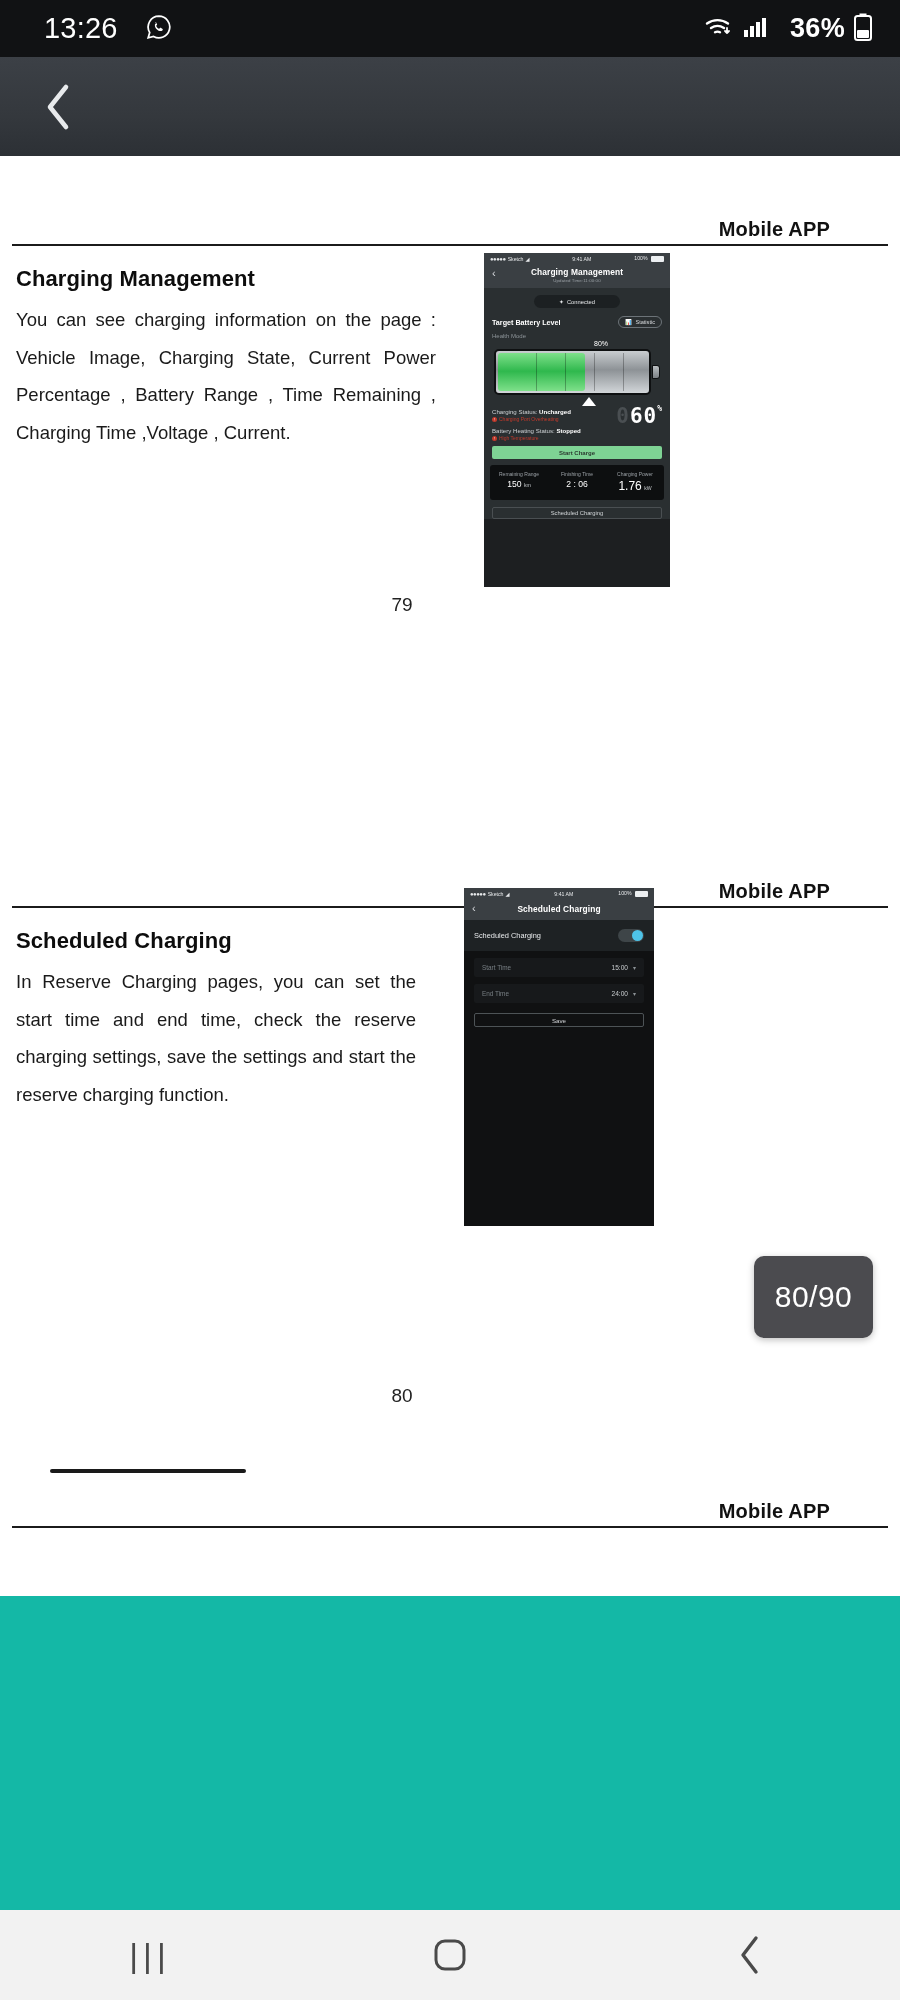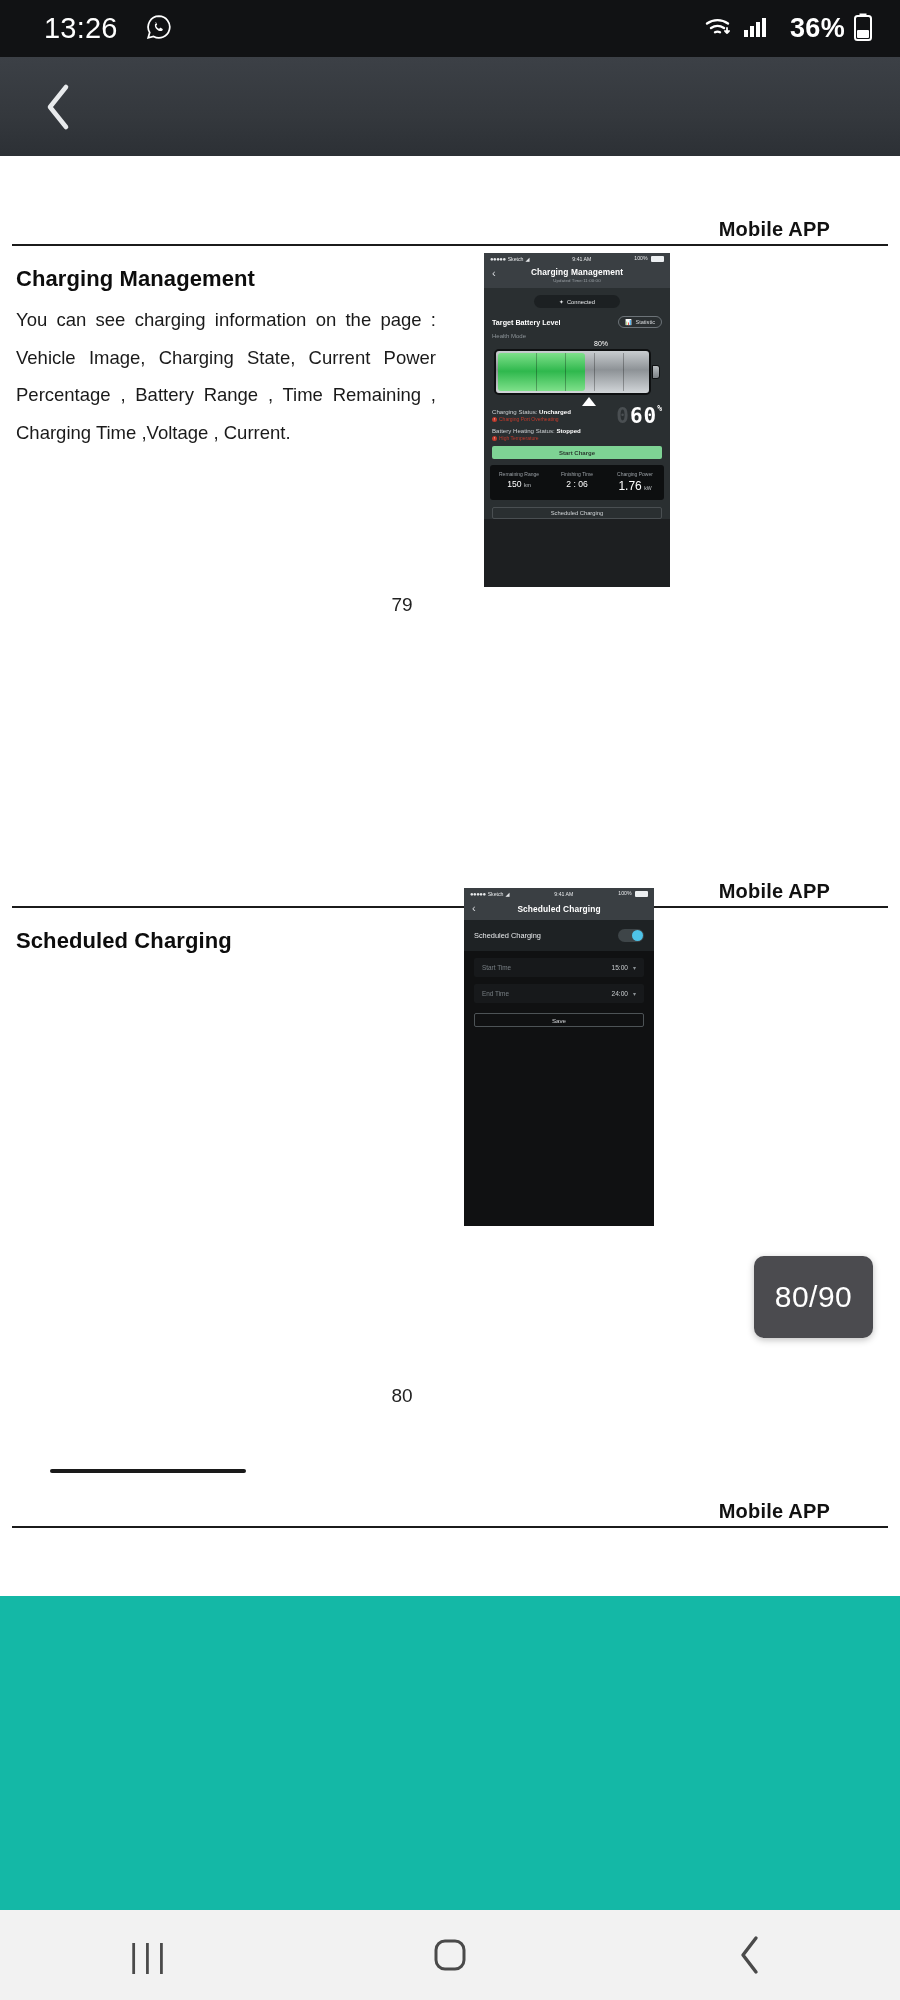--- a/index.html
+++ b/index.html
@@ -412,20 +412,21 @@
   </div>
 
   <div class="doc-page" style="height:620px;">
     <div class="page-head" style="padding-top:24px;">
       <div class="page-head-title">Mobile APP</div>
       <div class="page-rule"></div>
     </div>
 
     <div class="page-body">
       <div class="sec-heading">Scheduled Charging</div>
+      <div class="sec-para wide">In Reserve Charging pages, you can set the start time and end time, check the reserve charging settings, save the settings and start the reserve charging function.</div>
     </div>
 
     <div class="mock" style="left:464px; top:32px; width:190px; height:338px;">
       <div class="mock-statusbar">
         <span class="mock-sb-left">
           <span class="dots">●●●●●</span>
           <span>Sketch</span>
           <span>◢</span>
         </span>
         <span>9:41 AM</span>

